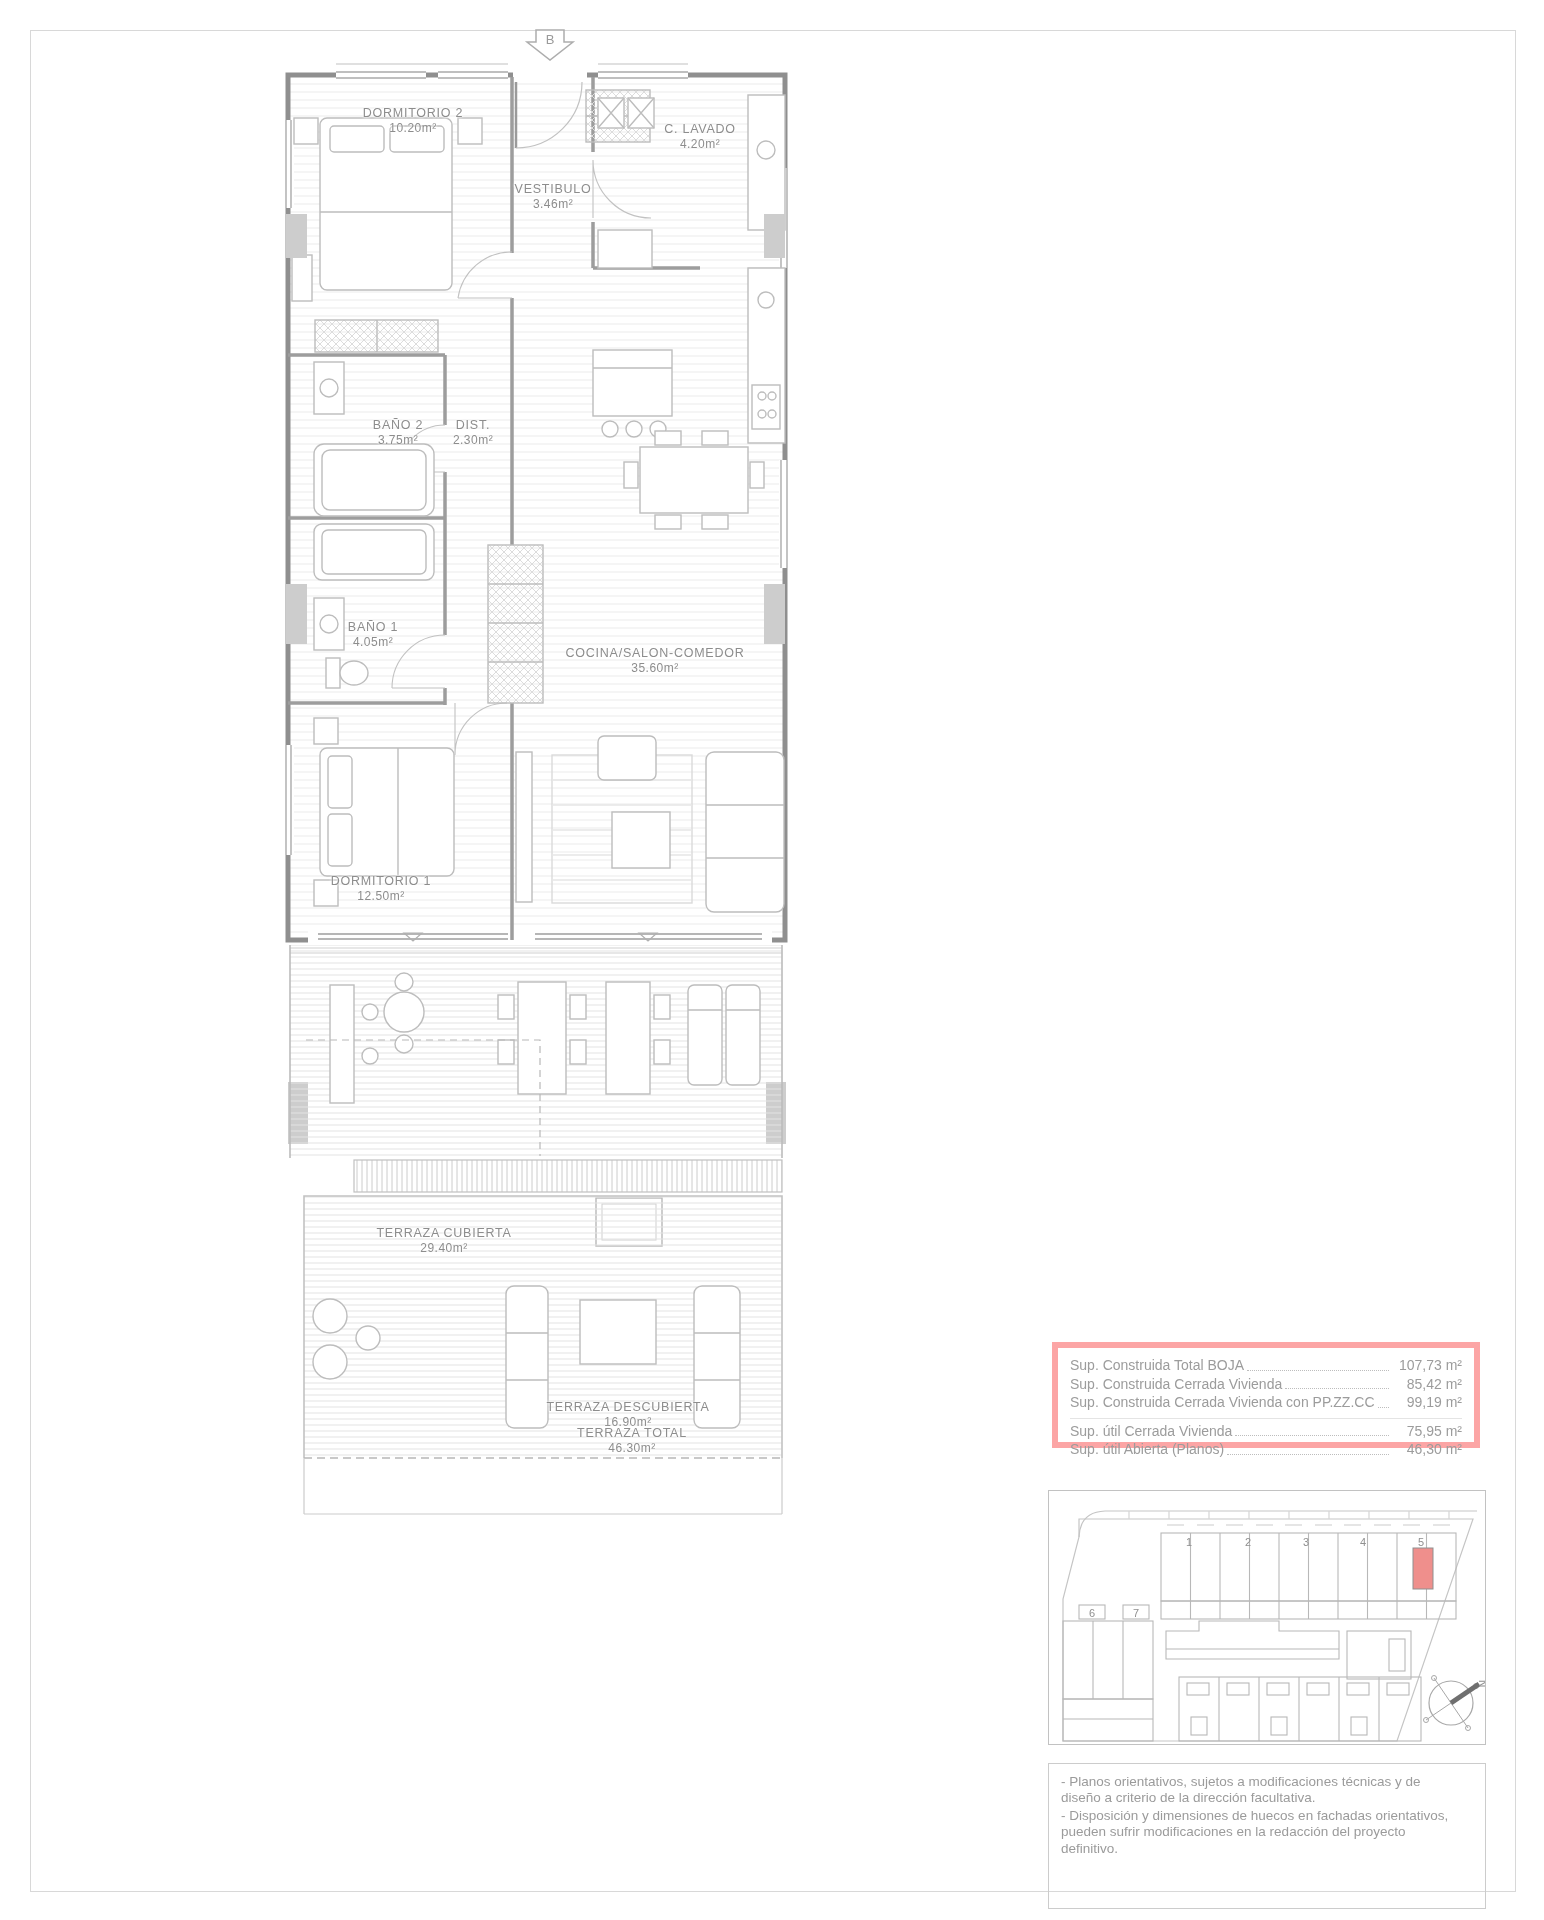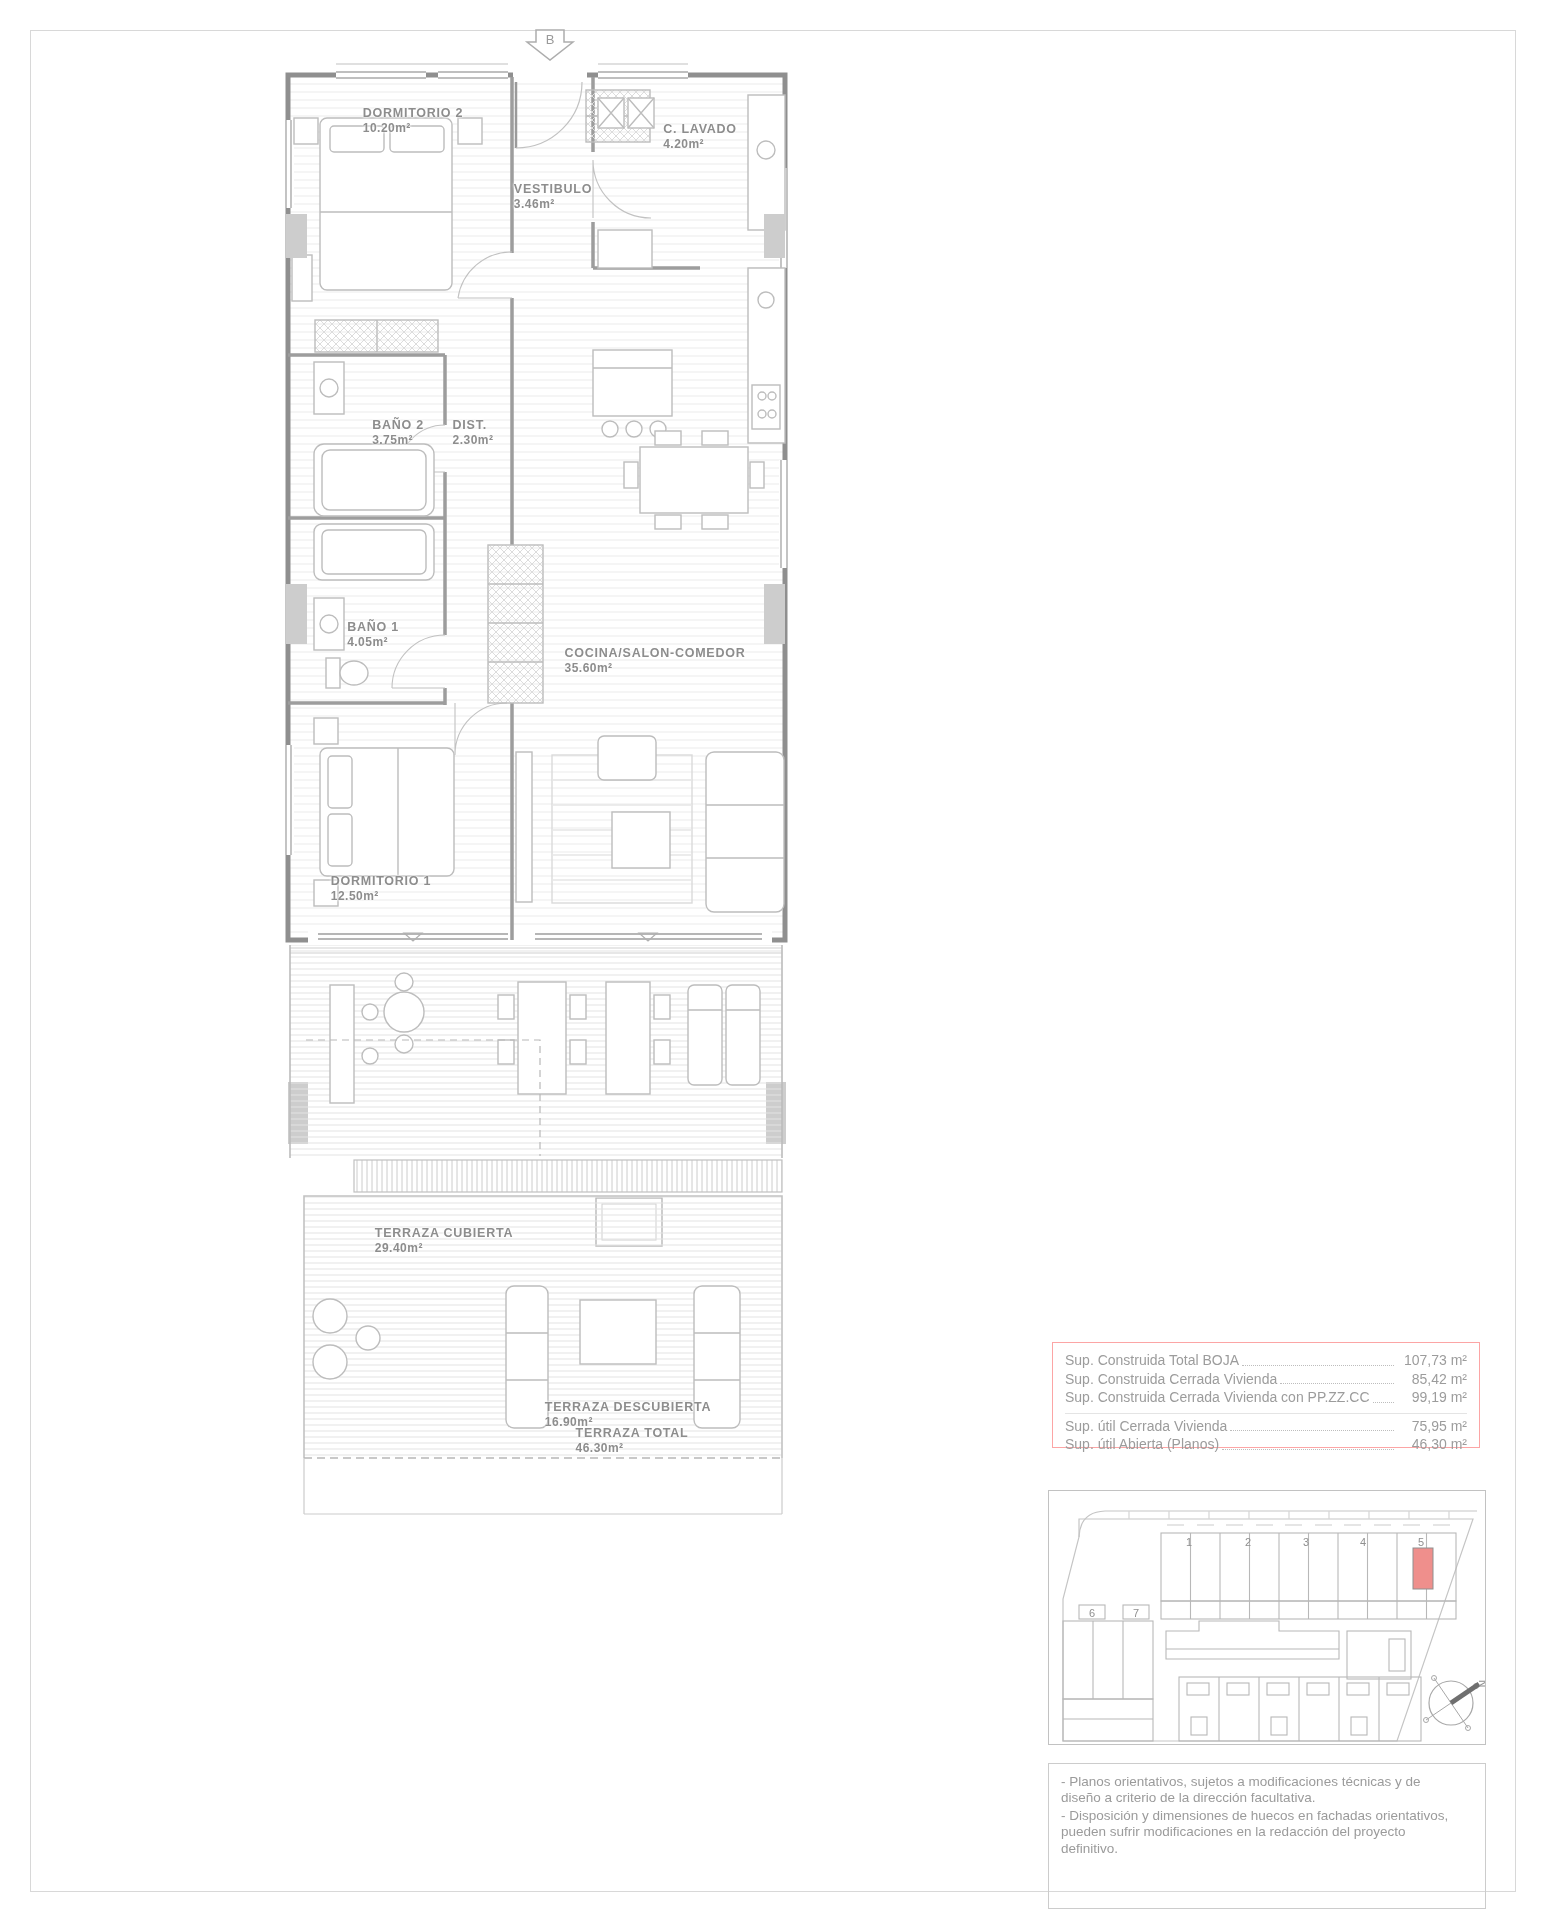--- a/index.html
+++ b/index.html
@@ -2,27 +2,27 @@
 <html><head>
 <meta charset="utf-8">
 <style>
   html,body{margin:0;padding:0;background:#ffffff;}
   body{width:1544px;height:1920px;position:relative;overflow:hidden;
        font-family:"Liberation Sans", sans-serif;}
   .sheet-frame{position:absolute;left:30px;top:30px;width:1484px;height:1860px;
        border:1px solid #d8d8d8;}
   #plan-svg{position:absolute;left:0;top:0;}
   
-  .room-label{position:absolute;transform:translateX(-50%);text-align:left;
+  .room-label{position:absolute;transform:translateX(-50%);text-align:center;
        color:#8d8d8d;font-size:12.5px;line-height:1.18;letter-spacing:.06em;
-       white-space:nowrap;text-shadow:0 0 3px #fff,0 0 3px #fff;font-weight:bold;}
+       white-space:nowrap;text-shadow:0 0 3px #fff,0 0 3px #fff;}
   .room-label .area{display:block;font-size:12px;letter-spacing:.04em;}
   
   .areas-box{position:absolute;left:1052px;top:1342px;width:428px;height:106px;
-       border:1px solid #fca5a5;box-sizing:border-box;padding:8px 12px 6px 12px;
+       border:6px solid #fca5a5;box-sizing:border-box;padding:8px 12px 6px 12px;
        color:#9c9c9c;font-size:14px;}
   .arow{display:flex;align-items:flex-end;line-height:18.5px;white-space:nowrap;}
   .arow .leader{flex:1;border-bottom:1.6px dotted #bdbdbd;margin:0 3px 4px 3px;min-width:8px;}
   .arow .val{text-align:right;min-width:70px;}
   .arow.group-sep{border-top:1px solid #e4e4e4;margin-top:6px;padding-top:3px;}
   
   .site-box{position:absolute;left:1048px;top:1490px;width:438px;height:255px;
        border:1px solid #c2c2c2;box-sizing:border-box;background:#fff;}
   
   .notes-box{position:absolute;left:1048px;top:1763px;width:438px;height:146px;

